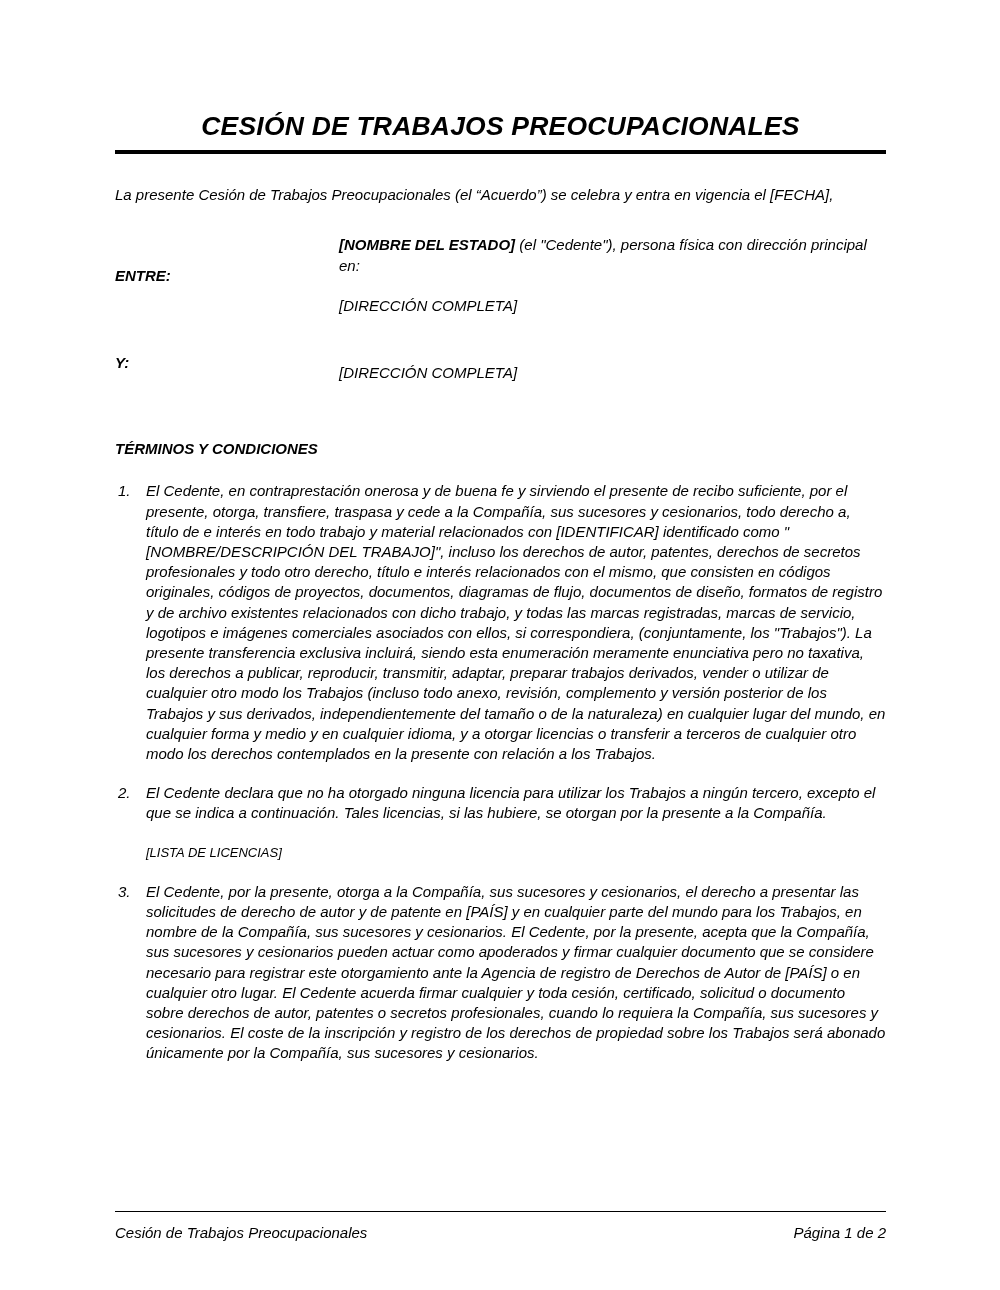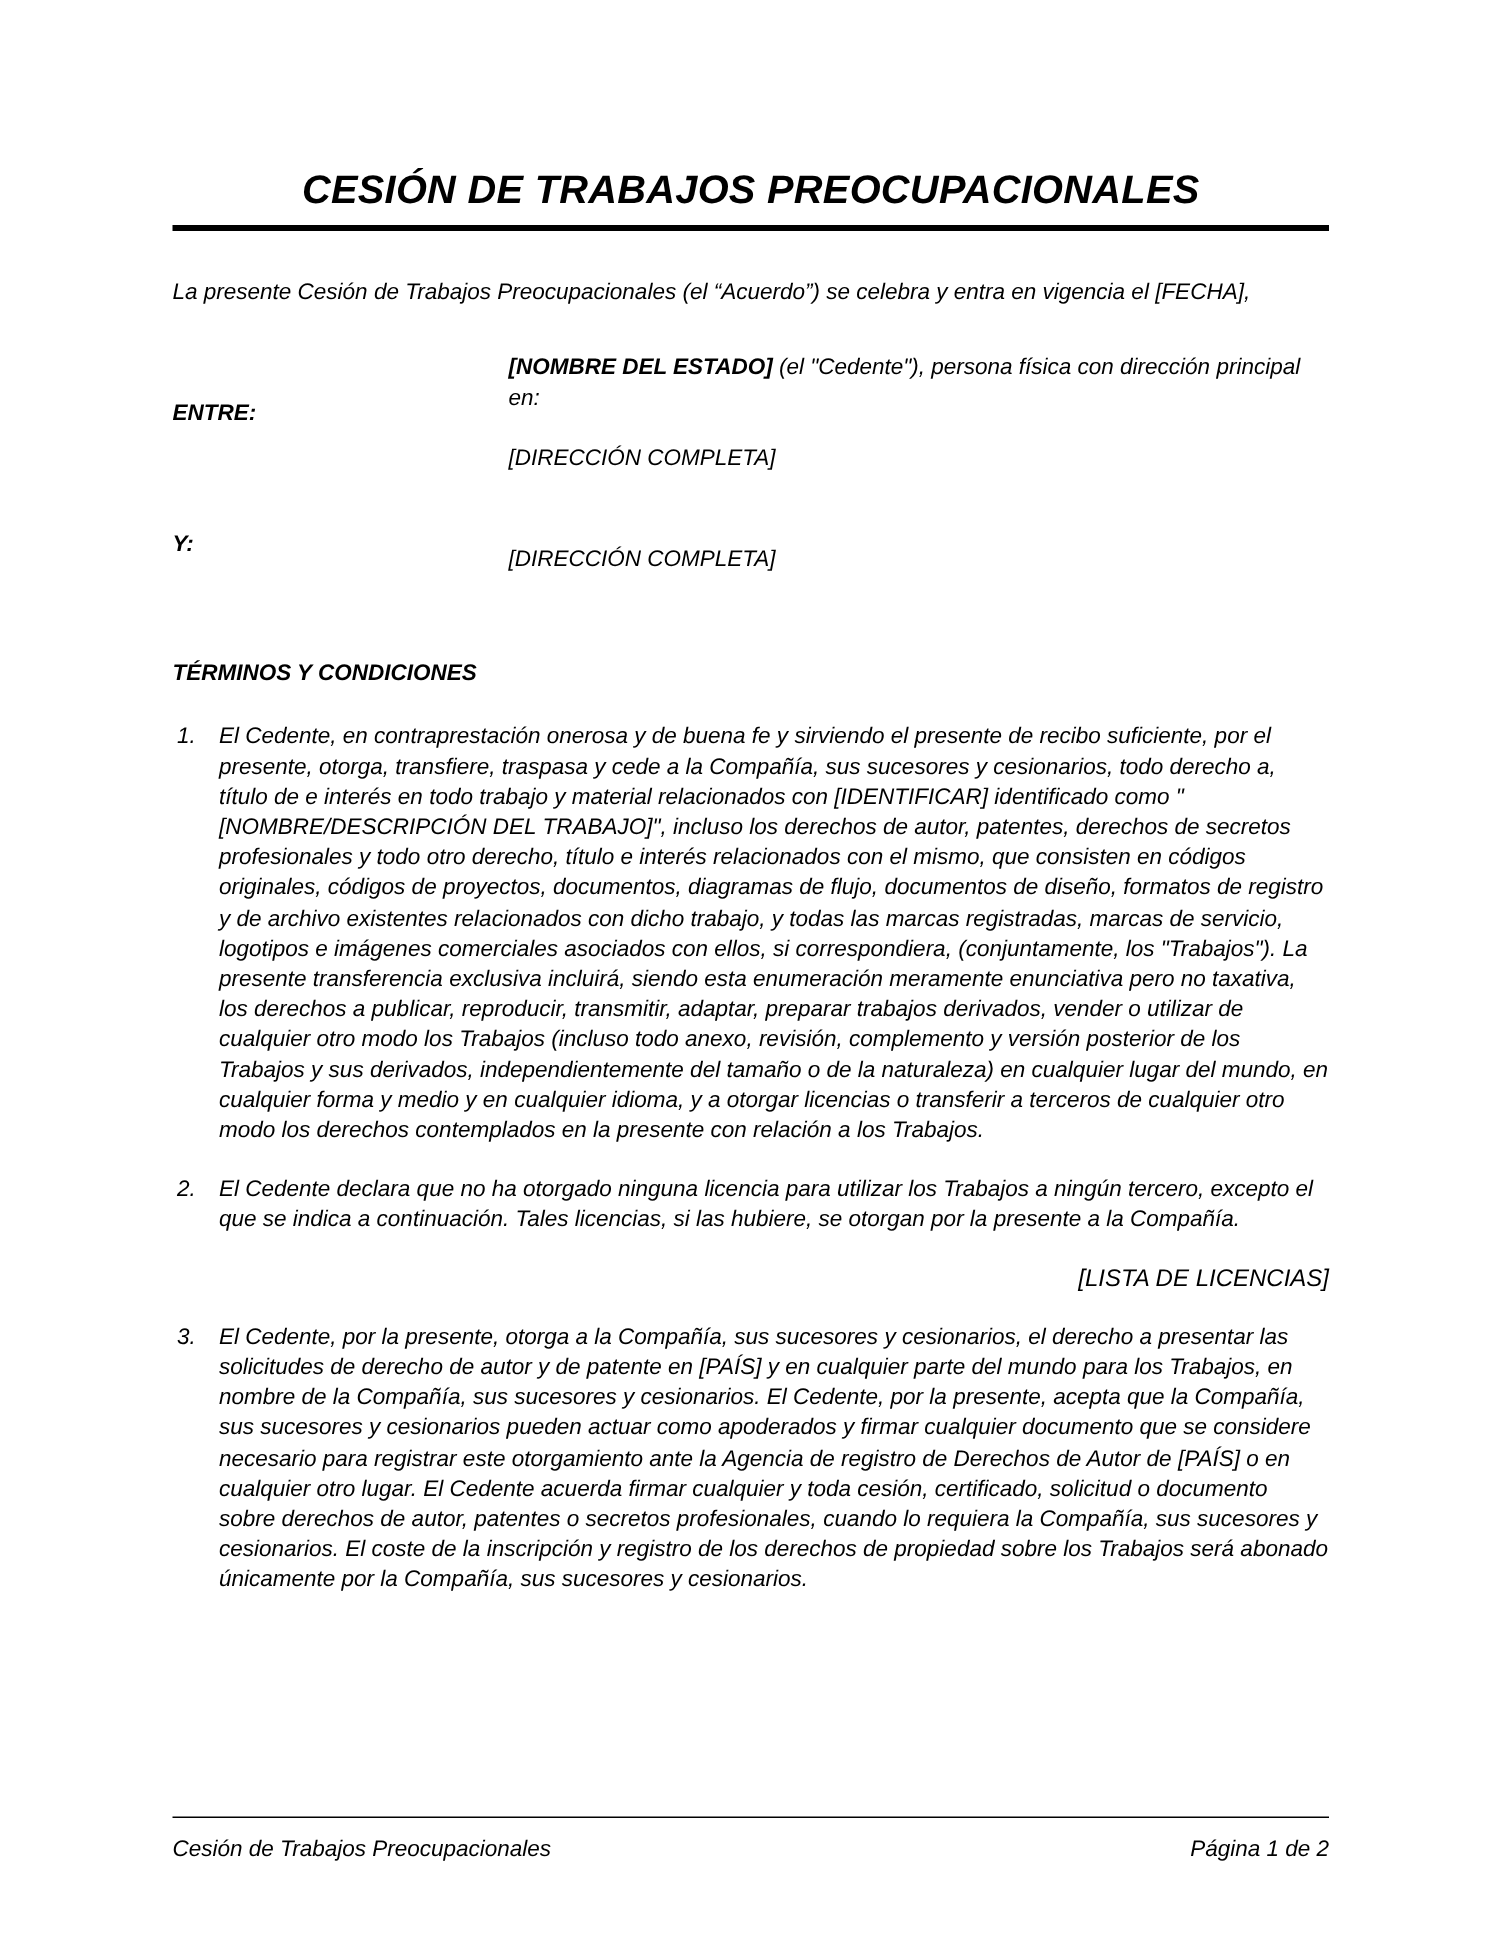--- a/index.html
+++ b/index.html
@@ -119,23 +119,22 @@
   }
   .clause-text {
     flex: 1 1 auto;
     font-size: 15px;
     line-height: 20.2px;
     text-align: left;
   }
   .clause-sub {
     margin-left: 31px;
     margin-top: 19px;
-    font-size: 16px;
-    line-height: 20.2px;
-    text-align: right;
+    font-size: 13px;
+    line-height: 20.2px;
   }
 
   
   .footer {
     position: absolute;
     left: 115px;
     top: 1211px;
     width: 771px;
   }
   .footer-rule {

